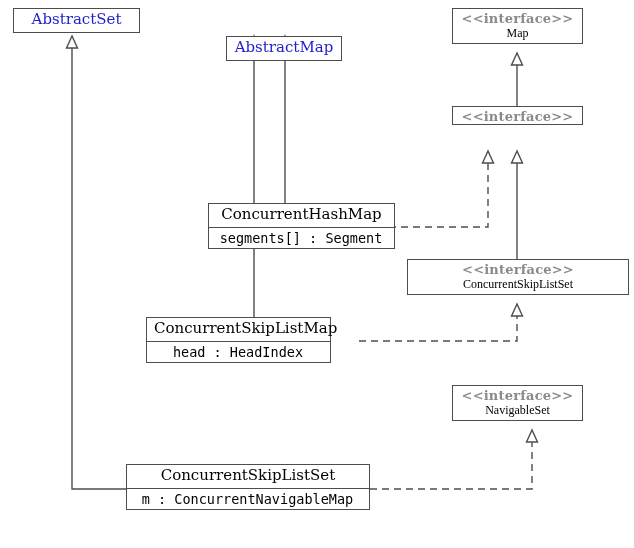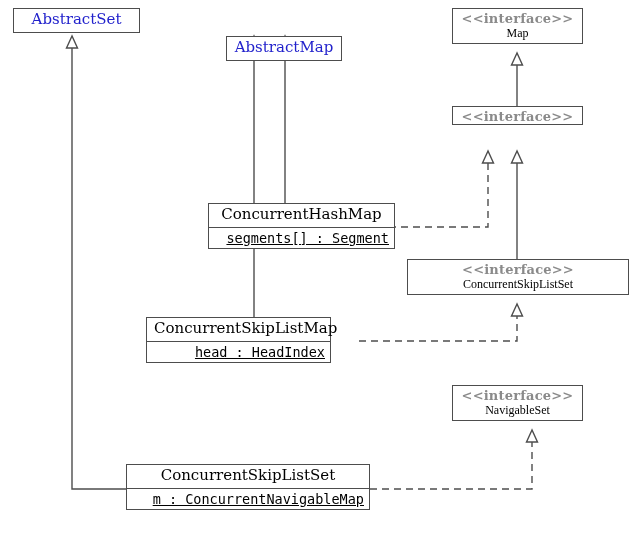--- a/index.html
+++ b/index.html
@@ -58,26 +58,25 @@
     text-align: center;
     font-family: Liberation Serif, serif;
     font-size: 12px;
     color: #000000;
     padding: 1px 7px 4px 7px;
   }
   .node .divider {
     border-top: 1px solid #4d4d4d;
   }
   .node .attr {
-    text-align: right;
+    text-align: center;
     font-family: "DejaVu Sans Mono", monospace;
     font-size: 13.5px;
     color: #000000;
     padding: 3px 5px 3px 4px;
-    text-decoration: underline;
   }
 </style>
 </head>
 <body>
 
 <div id="diagram">
 
   <svg id="edges" viewBox="0 0 634 548" width="634" height="548" xmlns="http://www.w3.org/2000/svg">
 
     <g>

